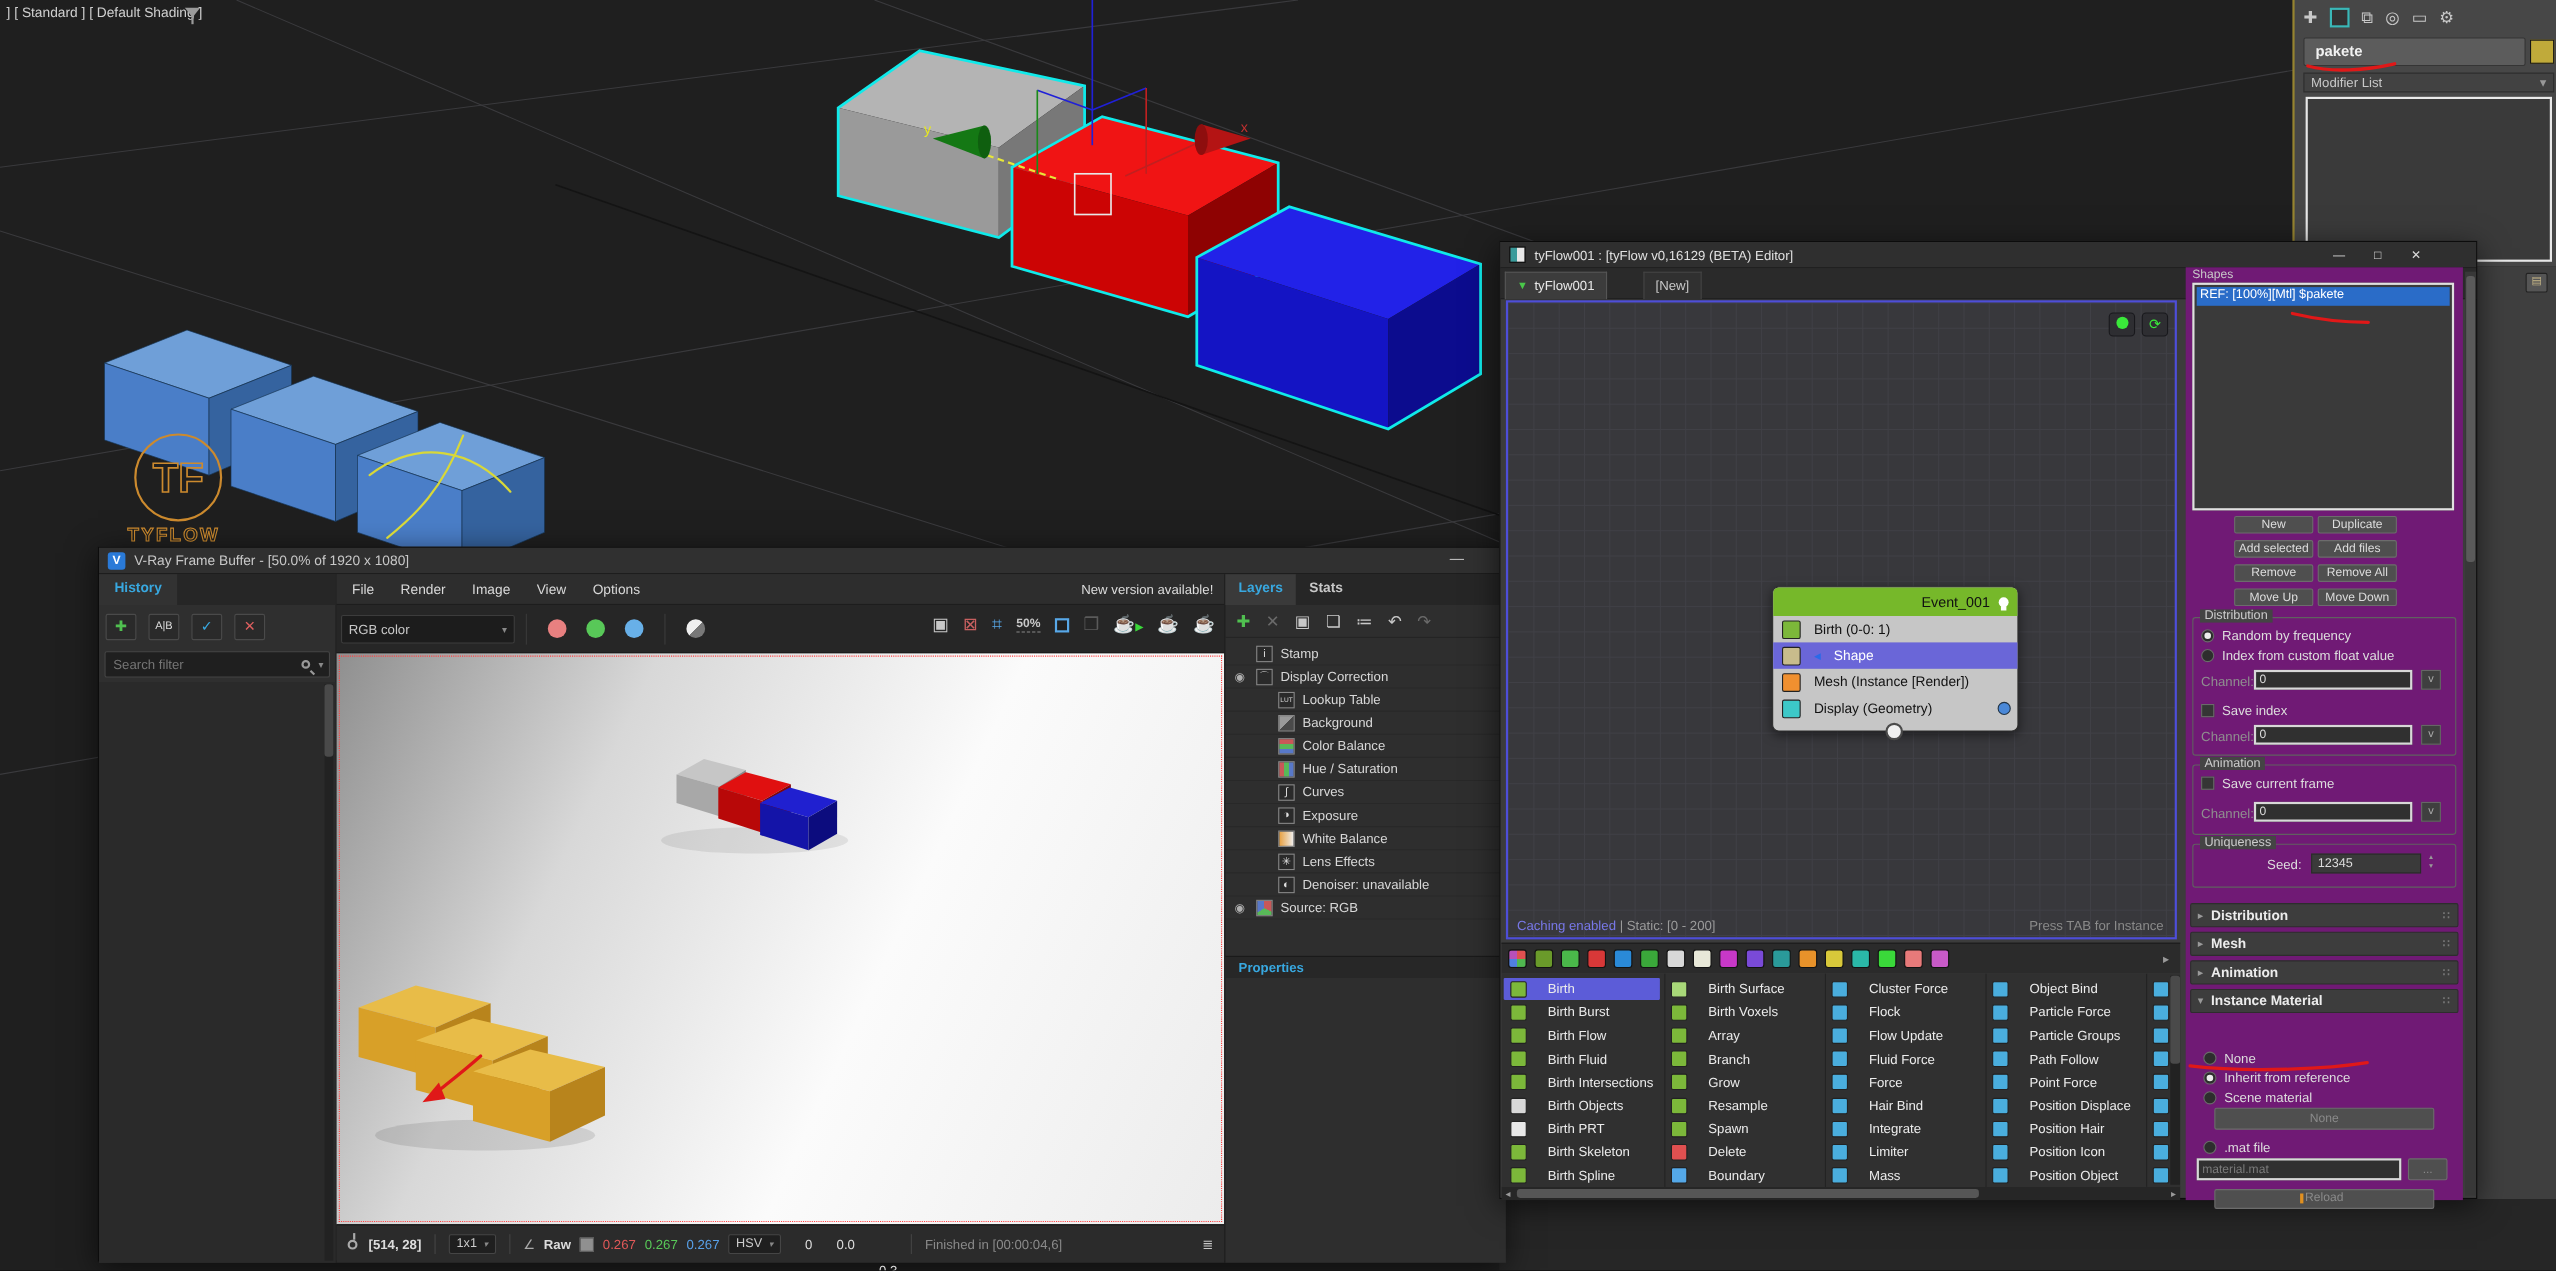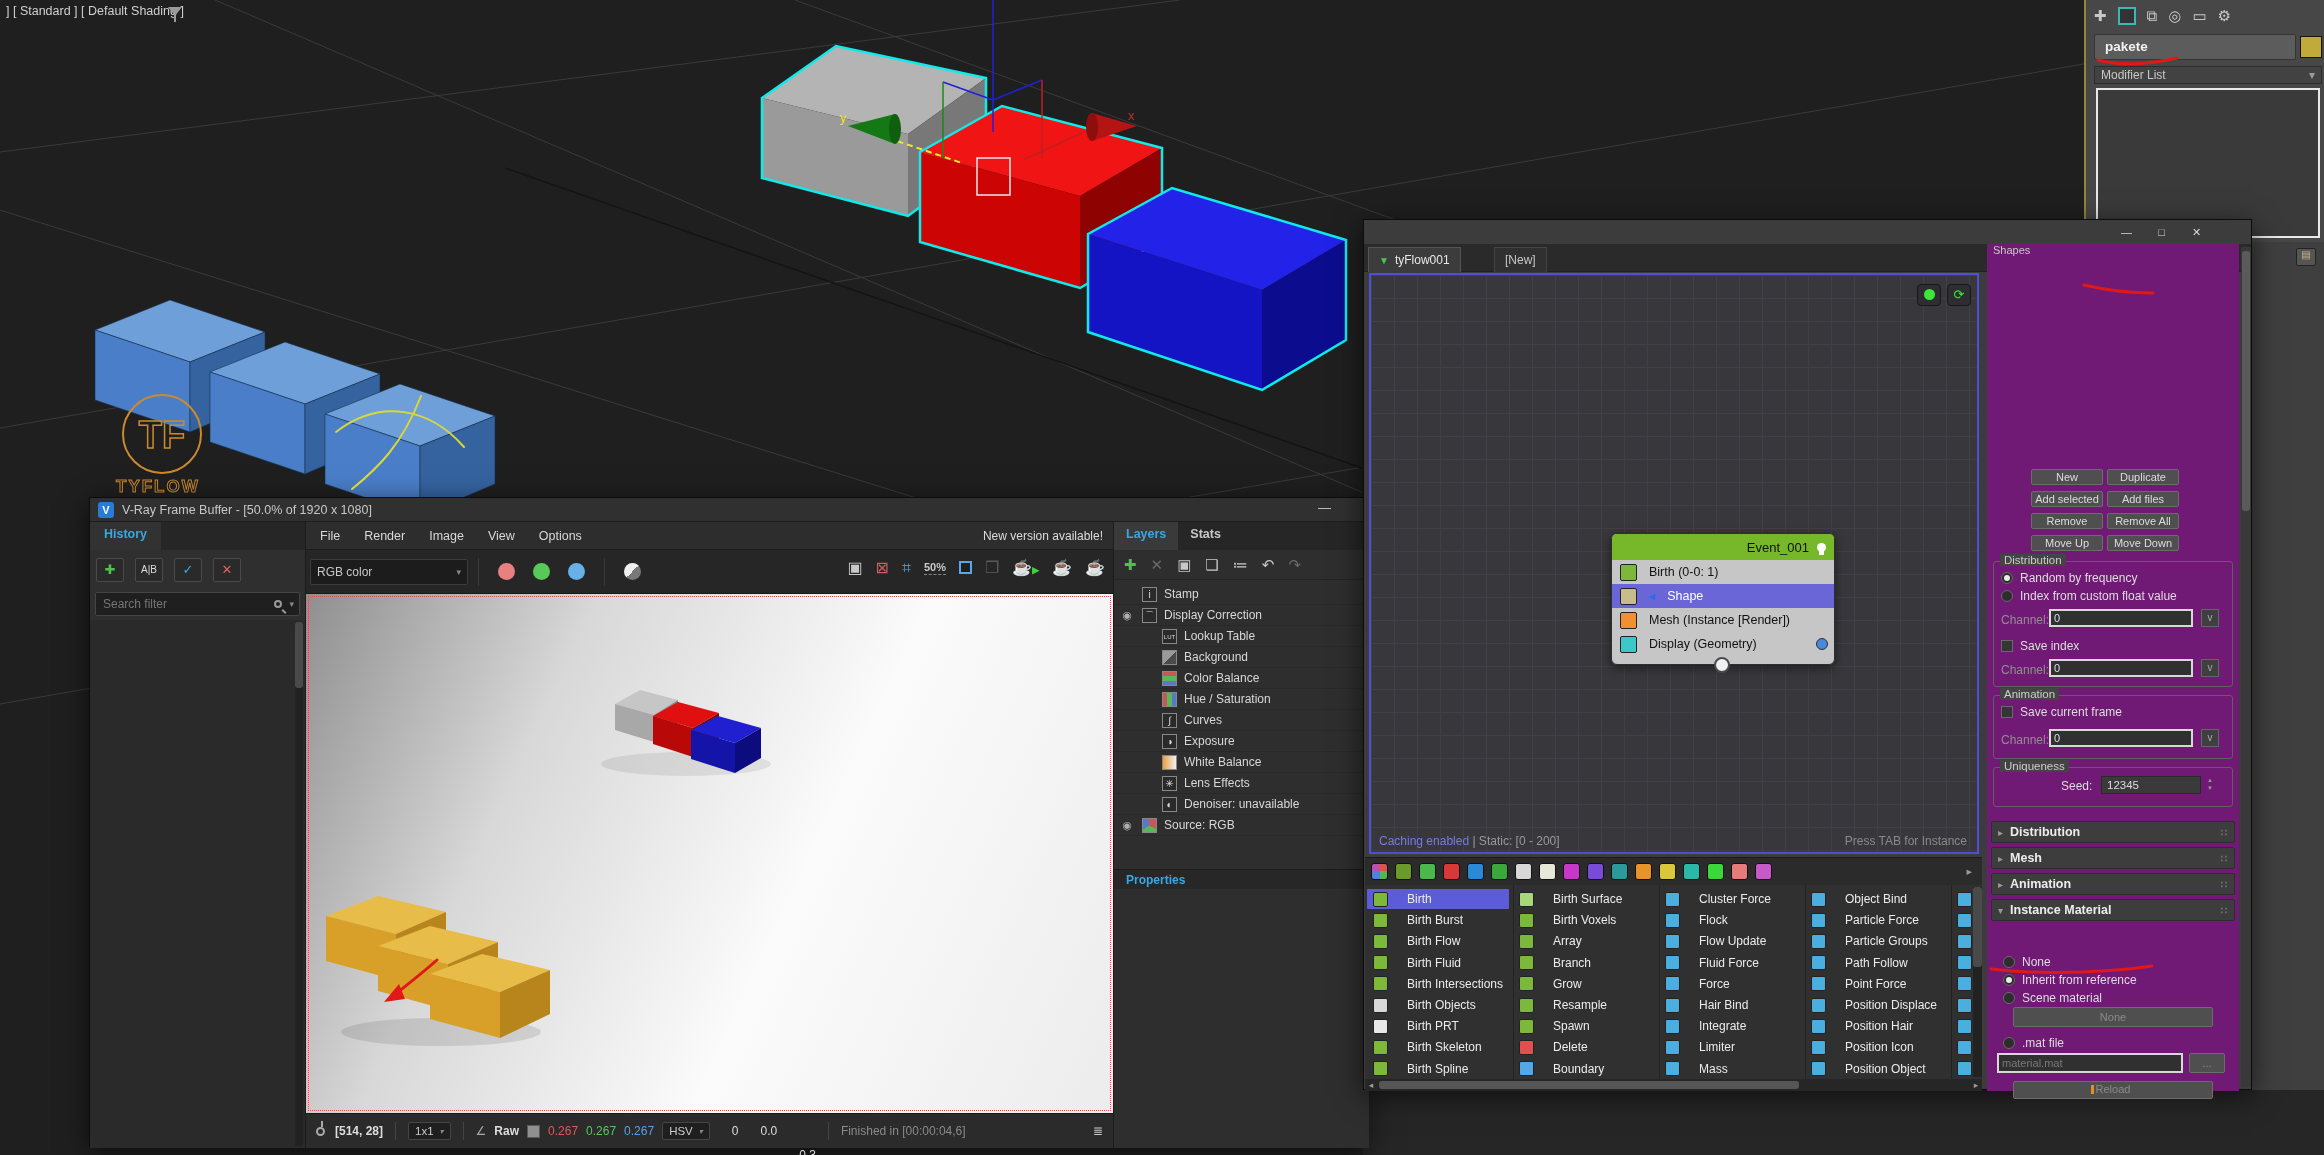--- a/index.html
+++ b/index.html
@@ -429,20 +429,24 @@
             <span style="width: 2px; flex: 0 0 auto;"></span>
             <span class="licon" style="background: conic-gradient(rgb(200, 88, 88) 0deg, rgb(200, 88, 88) 33%, rgb(88, 184, 88) 0deg, rgb(88, 184, 88) 66%, rgb(88, 120, 200) 0deg);"></span>
             <span>Source: RGB</span>
           </div>
         </div>
       <div class="props-hdr">Properties</div>
     </div>
   </div>
 
   <div class="win" id="tyflow" style="z-index:20;">
+    <div class="ty-titlebar">
+      <span class="ty-ic"></span>
+      <span class="ty-title">tyFlow001 : [tyFlow v0,16129 (BETA) Editor]</span>
+    </div>
     <span class="ty-ctrl" style="right:107px;">—</span>
     <span class="ty-ctrl" style="right:72px;">□</span>
     <span class="ty-ctrl" style="right:37px;">✕</span>
 
     <div class="ty-tabs">
       <div class="ty-tab on">
         <span style="color:#4ac84a;font-size:10px;">▼</span>
         <span>tyFlow001</span>
       </div>
       <div class="ty-tab new">
@@ -690,20 +694,23 @@
         </div>
       </div>
     <div class="hscroll">
       <span class="harrow" style="left:0;">◂</span>
       <span class="harrow" style="right:0;">▸</span>
       <div class="sthumb" style="left:14px;top:2px;width:420px;height:8px;background:#565656;"></div>
     </div>
 
     <div class="pp">
       <div class="pp-label" style="left:6px;top:1px;">Shapes</div>
+      <div class="listbox" style="left:6px;top:14px;width:238px;height:207px;">
+        <div class="refrow">REF: [100%][Mtl] $pakete</div>
+      </div>
       <div class="btn" style="left: 44px; top: 226px; width: 72px;">New</div>
         <div class="btn" style="left: 120px; top: 226px; width: 72px;">Duplicate</div>
         <div class="btn" style="left: 44px; top: 248px; width: 72px;">Add selected</div>
         <div class="btn" style="left: 120px; top: 248px; width: 72px;">Add files</div>
         <div class="btn" style="left: 44px; top: 270px; width: 72px;">Remove</div>
         <div class="btn" style="left: 120px; top: 270px; width: 72px;">Remove All</div>
         <div class="btn" style="left: 44px; top: 292px; width: 72px;">Move Up</div>
         <div class="btn" style="left: 120px; top: 292px; width: 72px;">Move Down</div>
         <div id="shape-buttons"></div>
 

